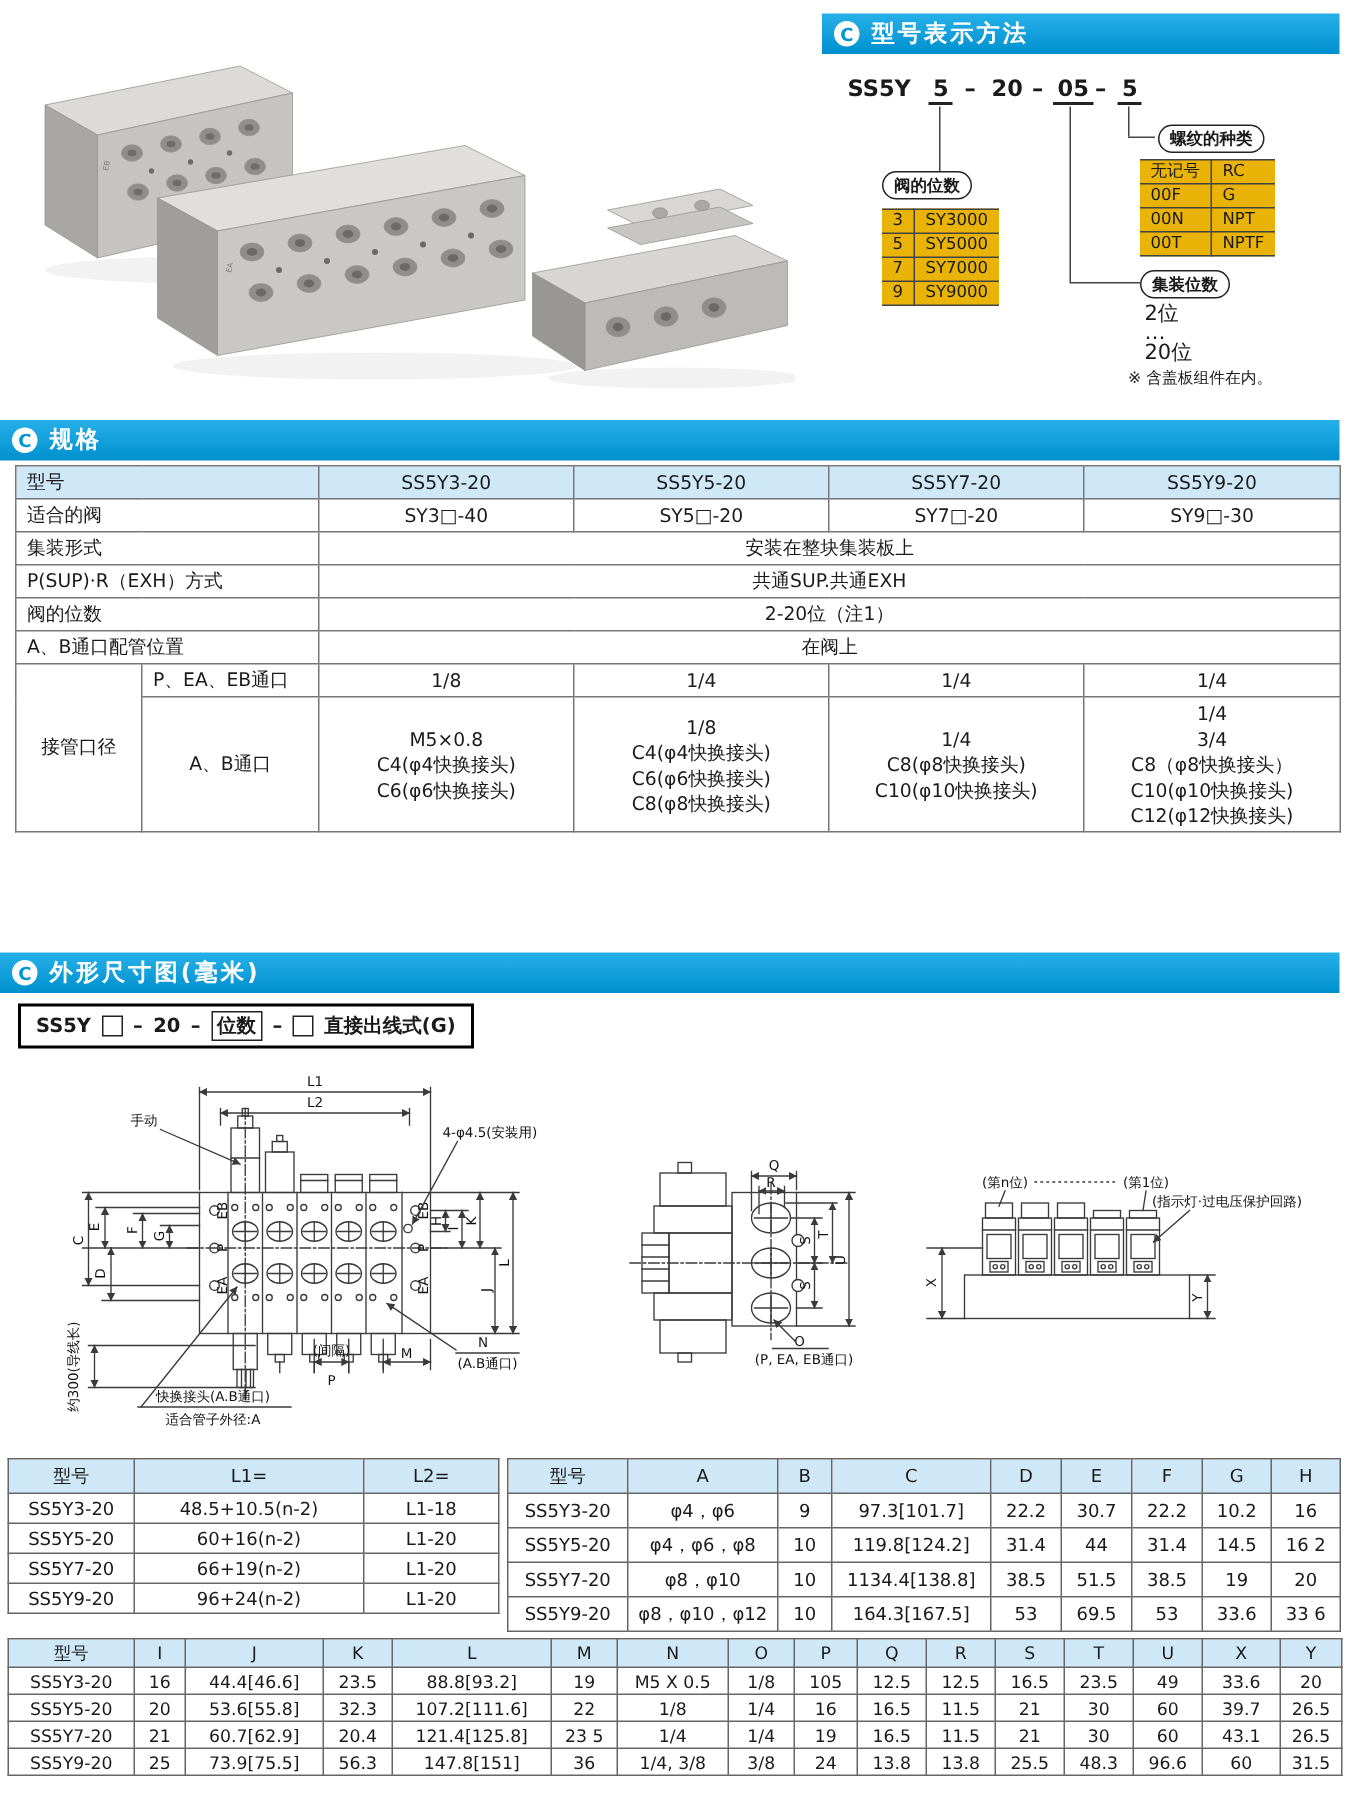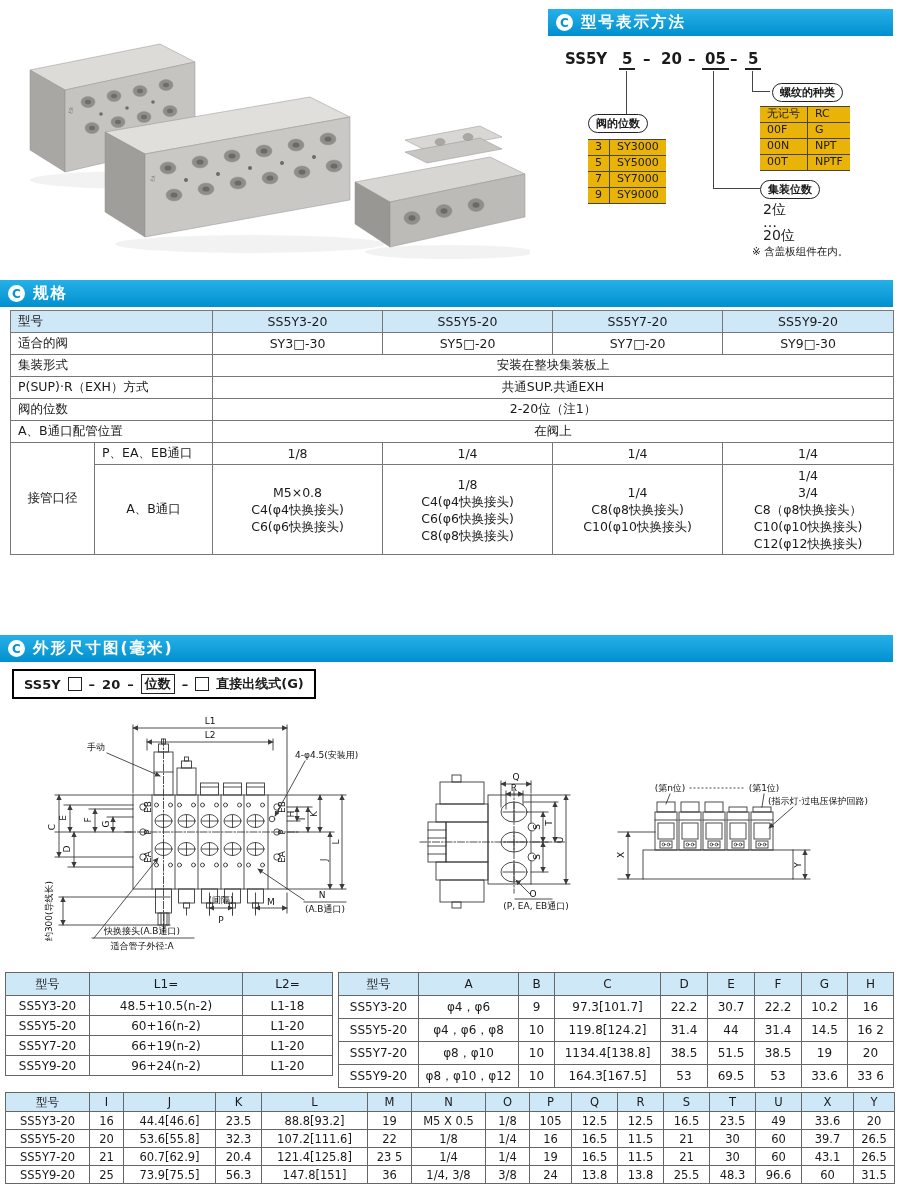--- a/index.html
+++ b/index.html
@@ -232,21 +232,21 @@
     <tbody>
         <tr class="hd">
       <td class="lbl" colspan="2">型号</td>
       <td>SS5Y3-20</td>
       <td>SS5Y5-20</td>
       <td>SS5Y7-20</td>
       <td>SS5Y9-20</td>
     </tr>
     <tr>
       <td class="lbl" colspan="2">适合的阀</td>
-      <td>SY3□-30</td>
+      <td>SY3□-40</td>
       <td>SY5□-20</td>
       <td>SY7□-20</td>
       <td>SY9□-30</td>
     </tr>
     <tr>
       <td class="lbl" colspan="2">集装形式</td>
       <td colspan="4">安装在整块集装板上</td>
     </tr>
     <tr>
       <td class="lbl" colspan="2">P(SUP)·R（EXH）方式</td>

